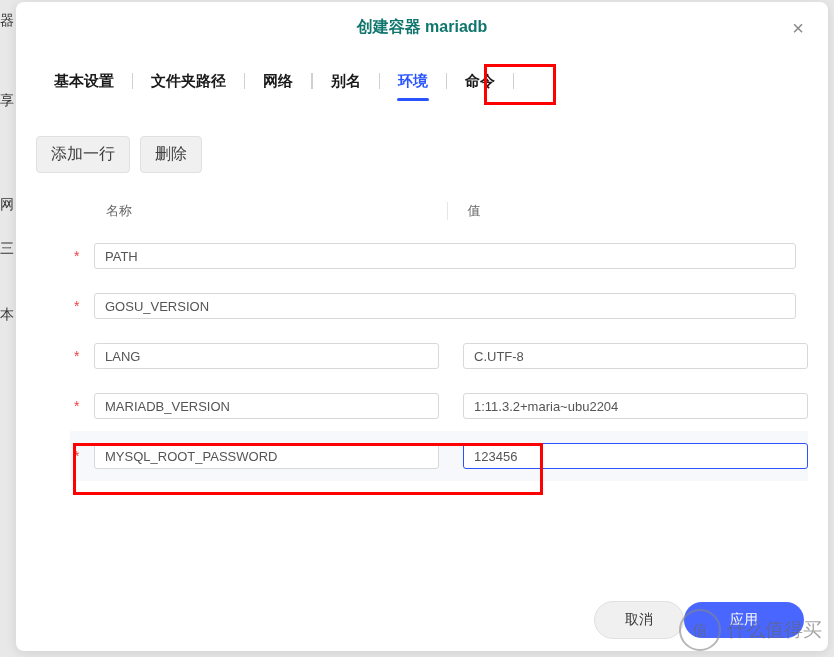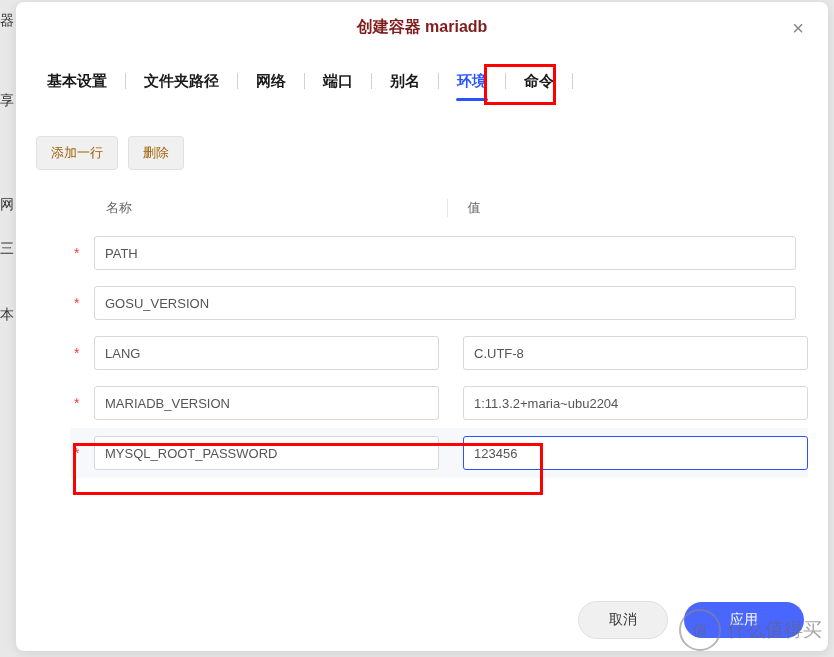--- a/index.html
+++ b/index.html
@@ -27,39 +27,39 @@
       display: flex;
       align-items: center;
       justify-content: center;
       position: relative;
       height: 52px;
       border-bottom: 1px solid transparent;
     }
     .modal-title {
       font-size: 16px;
       font-weight: 600;
-      color: #7f1d1d;
+      color: #0f766e;
     }
     .close-btn {
       position: absolute;
       right: 18px;
       top: 14px;
       width: 24px;
       height: 24px;
       cursor: pointer;
       color: #888;
       font-size: 20px;
       display: flex;
       align-items: center;
       justify-content: center;
     }
     .tabs {
       display: flex;
       align-items: center;
-      padding: 0 13px;
+      padding: 0 20px;
       height: 54px;
       gap: 0;
     }
     .tab {
       font-size: 15px;
       font-weight: 600;
       color: #1a1a1a;
       padding: 8px 18px;
       cursor: pointer;
       position: relative;
@@ -104,22 +104,22 @@
     .toolbar {
       display: flex;
       gap: 10px;
       padding: 28px 20px 18px 20px;
     }
     .btn-secondary {
       background: #f0f0f0;
       border: 1px solid #e0e0e0;
       border-radius: 4px;
       padding: 7px 14px;
-      font-size: 13px;
-      color: #a16207;
+      font-size: 16px;
+      color: #404040;
       cursor: pointer;
     }
     .table {
       padding: 0 20px;
       margin-left: 34px;
     }
     .table-header {
       display: flex;
       height: 40px;
       align-items: center;
@@ -144,21 +144,21 @@
     }
     .table-row.selected { background: #f7f8fb; }
     .required {
       color: #f04040;
       width: 24px;
       text-align: left;
       padding-left: 4px;
       font-size: 14px;
     }
     .cell-input {
-      height: 34px;
+      height: 26px;
       border: 1px solid #d8d8d8;
       border-radius: 3px;
       padding: 0 10px;
       font-size: 13px;
       color: #555;
       background: #fff;
       width: 100%;
     }
     .cell-input.focused {
       border-color: #2953ff;
@@ -174,21 +174,20 @@
     .modal-footer {
       position: absolute;
       bottom: 0;
       left: 2px;
       right: 0;
       height: 62px;
       display: flex;
       align-items: center;
       justify-content: flex-end;
       padding: 0 24px;
-      gap: 16px;
     }
     .btn-cancel {
       background: #f0f0f0;
       border: 1px solid #e0e0e0;
       border-radius: 20px;
       padding: 9px 30px;
       font-size: 14px;
       color: #333;
       cursor: pointer;
     }
@@ -251,21 +250,20 @@
     <div class="close-btn">×</div>
   </div>
 
   <div class="tabs">
     <div class="tab">基本设置</div>
     <div class="tab-divider"></div>
     <div class="tab">文件夹路径</div>
     <div class="tab-divider"></div>
     <div class="tab">网络</div>
     <div class="tab-divider"></div>
-    <div class="tab">端口</div>
     <div class="tab-divider"></div>
     <div class="tab">别名</div>
     <div class="tab-divider"></div>
     <div class="tab active">环境</div>
     <div class="tab-divider"></div>
     <div class="tab">命令</div>
     <div class="tab-divider"></div>
   </div>
 
   <div class="toolbar">

